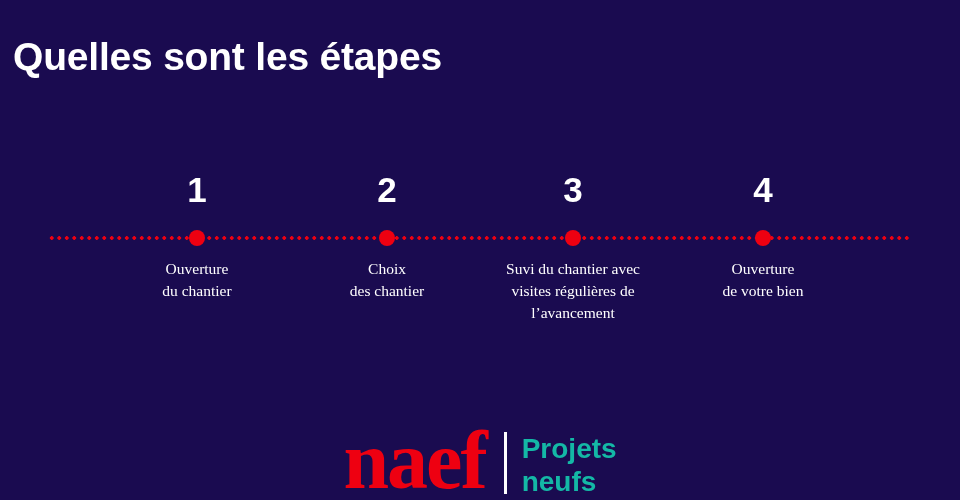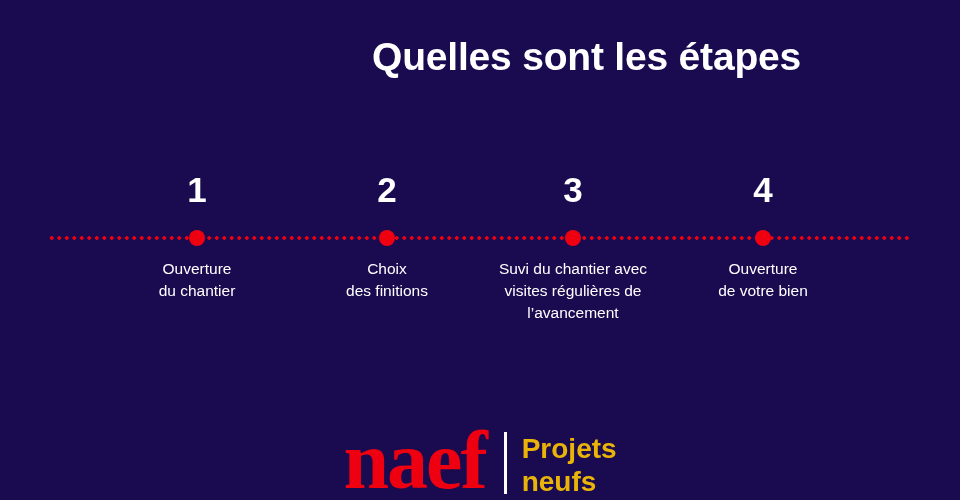--- a/index.html
+++ b/index.html
@@ -21,22 +21,23 @@
     inset: 0;
     background: #1a0b50;
   }
 
   
   .title-block {
     position: absolute;
     top: 34px;
     left: 0;
     width: 801px;
-    text-align: right;
+    text-align: left;
     line-height: 1.17;
+    padding-left: 13px;
   }
   .title-line {
     font-size: 39px;
     font-weight: bold;
     letter-spacing: -0.2px;
     color: #ffffff;
     white-space: nowrap;
   }
   .title-qmark {
     color: #ee0011;
@@ -94,20 +95,21 @@
   }
   .step-label {
     position: absolute;
     top: 88px;
     left: 0;
     width: 200px;
     font-size: 15.5px;
     line-height: 22px;
     color: #ffffff;
     white-space: pre-line;
+    font-family: Liberation Serif, serif;
   }
 
   
   .logo {
     position: absolute;
     left: 0;
     top: 418px;
     width: 960px;
     display: flex;
     align-items: flex-start;
@@ -125,21 +127,21 @@
   .logo-divider {
     width: 3px;
     height: 62px;
     background: #ffffff;
     margin: 14px 15px 0 18px;
   }
   .logo-tagline {
     font-size: 28px;
     font-weight: bold;
     line-height: 33px;
-    color: #eab308;
+    color: #14b8a6;
     margin-top: 14px;
     white-space: pre-line;
   }
 </style>
 </head>
 <body>
 
 <div class="slide">
 
   <div class="title-block">
@@ -153,21 +155,21 @@
       <div class="step-number">1</div>
       <div class="step-dot"></div>
       <div class="step-label">Ouverture
 du chantier</div>
     </div>
 
     <div class="step" style="left:387px;">
       <div class="step-number">2</div>
       <div class="step-dot"></div>
       <div class="step-label">Choix
-des finitions</div>
+des chantier</div>
     </div>
 
     <div class="step" style="left:573px;">
       <div class="step-number">3</div>
       <div class="step-dot"></div>
       <div class="step-label">Suvi du chantier avec
 visites régulières de
 l’avancement</div>
     </div>
 

